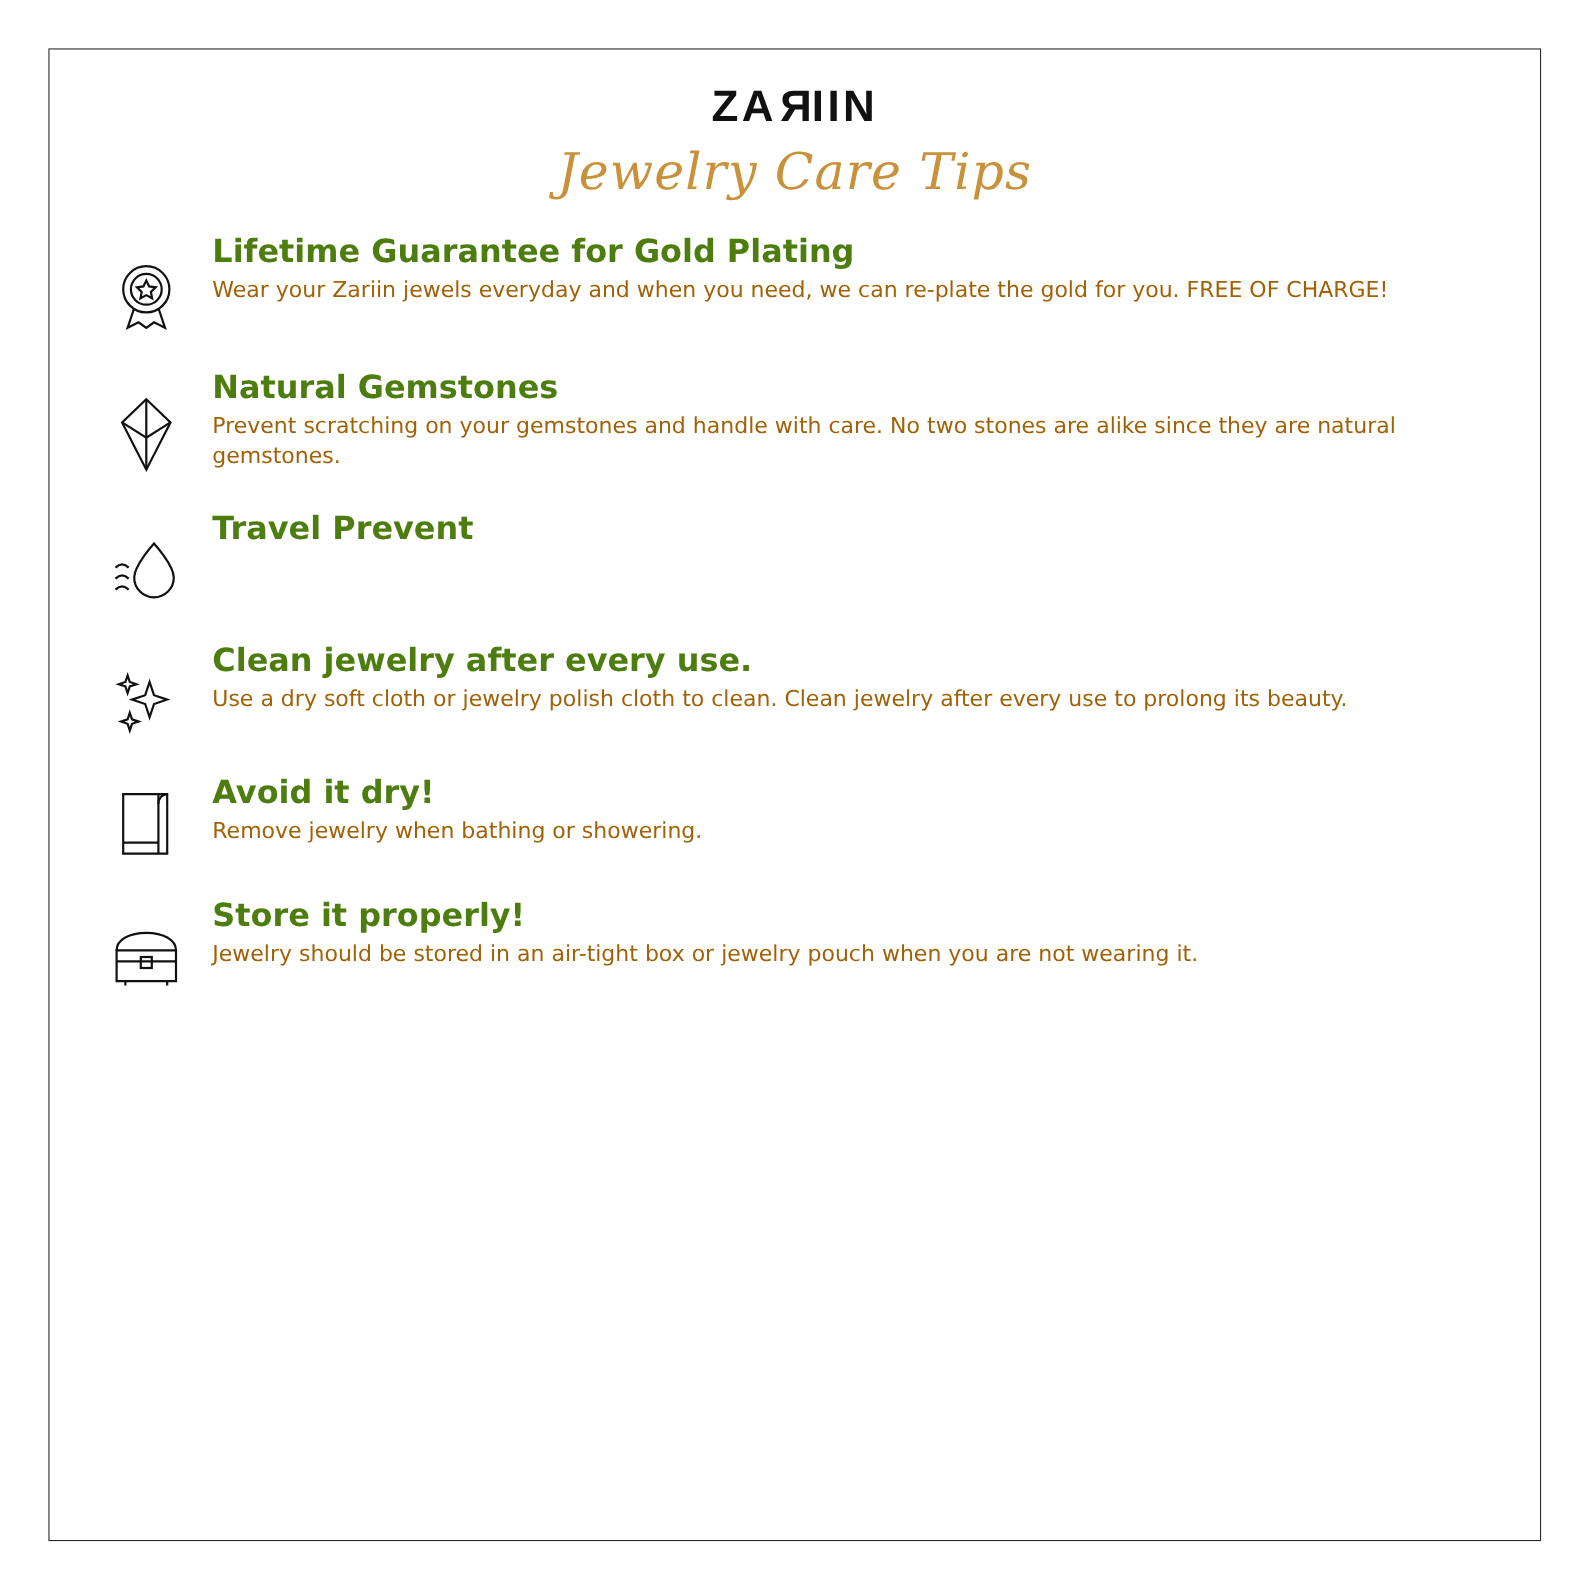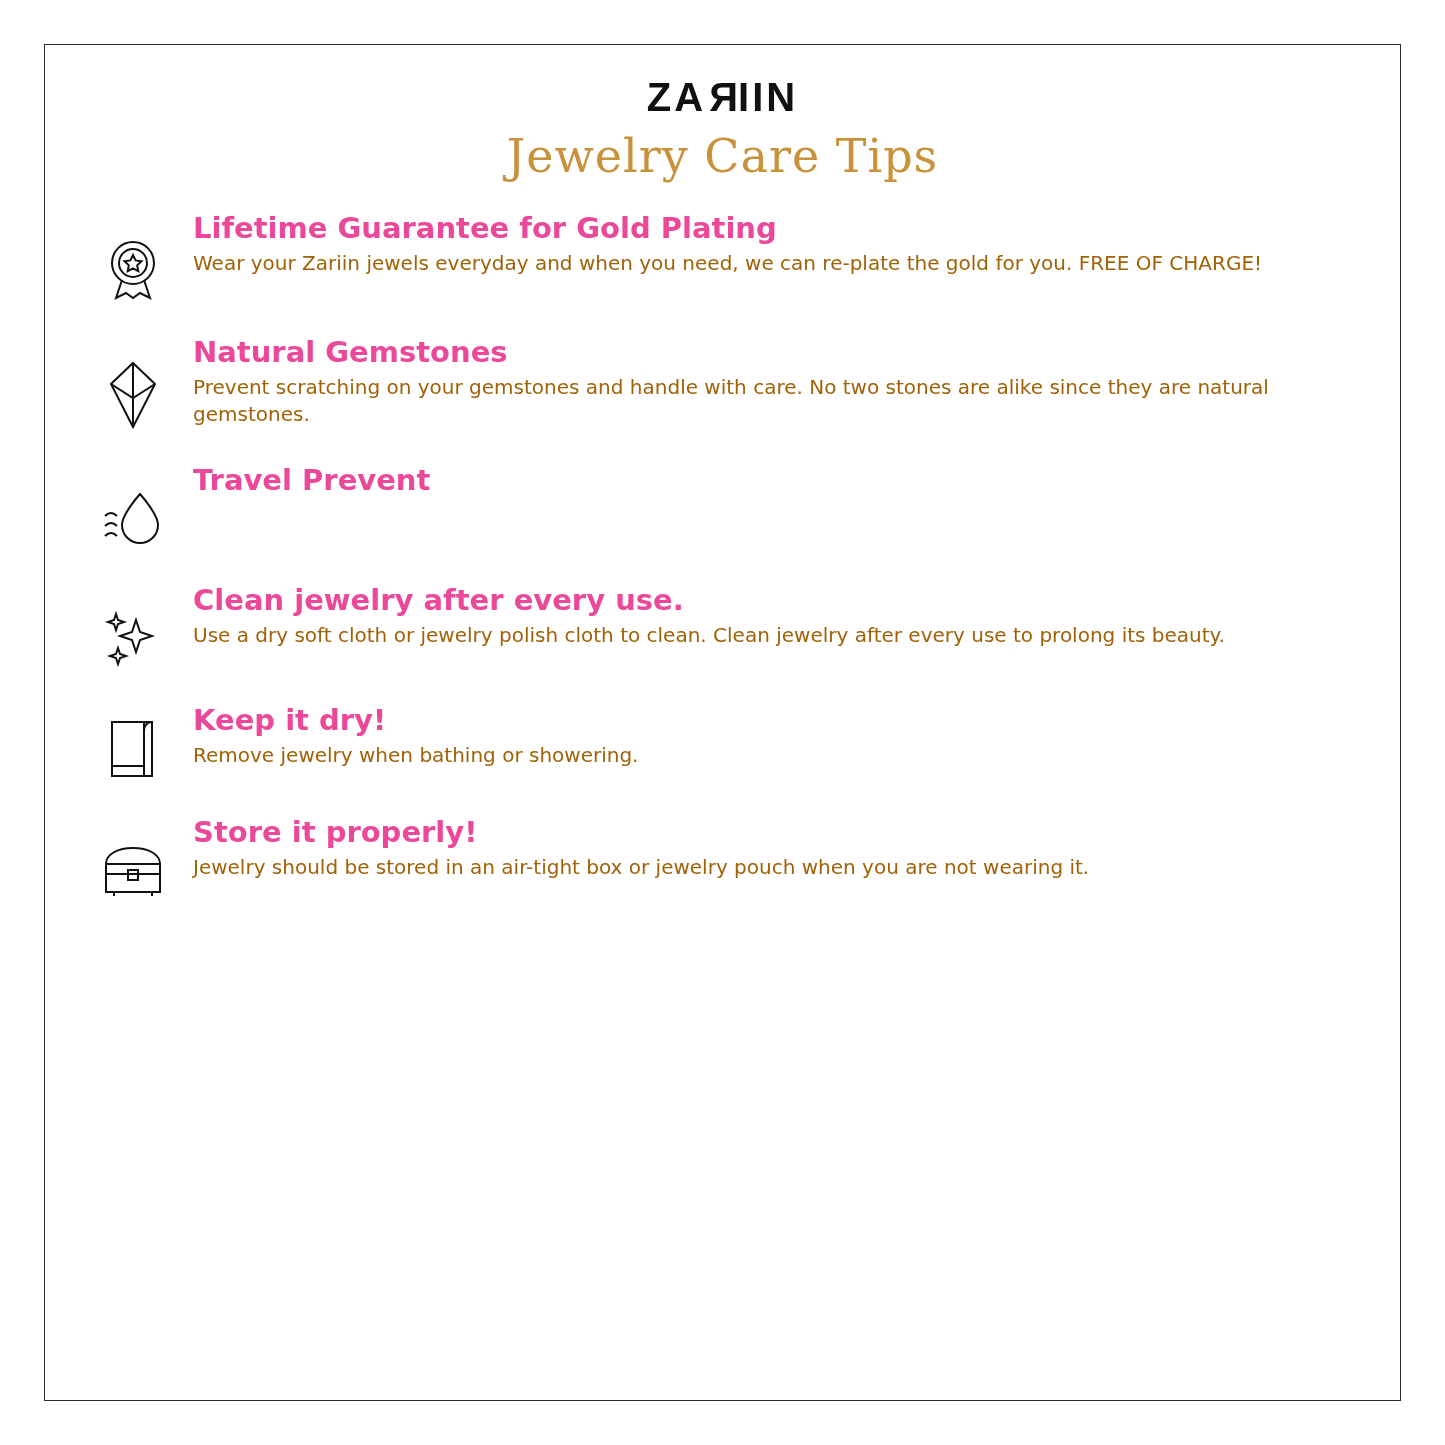--- a/index.html
+++ b/index.html
@@ -35,20 +35,21 @@
     line-height: 1;
   }
   .brand .flip {
     display: inline-block;
     transform: scaleX(-1);
   }
   .subtitle {
     text-align: center;
     margin-top: 14px;
     font-family: "DejaVu Serif", "Liberation Serif", serif;
+    font-style: italic;
     font-size: 46px;
     color: #c8913a;
     letter-spacing: 1px;
     line-height: 1.1;
   }
   .tips {
     margin-top: 28px;
     padding: 0 28px 0 28px;
   }
   .tip {
@@ -69,21 +70,21 @@
     display: block;
   }
   .text-col {
     flex: 1;
     padding-right: 20px;
   }
   .tip-title {
     font-family: "DejaVu Sans", "Liberation Sans", sans-serif;
     font-weight: 700;
     font-size: 29px;
-    color: #ec4899;
+    color: #4d7c0f;
     line-height: 1.25;
     margin: 0 0 4px 0;
   }
   .tip-body {
     font-family: "DejaVu Sans", "Liberation Sans", sans-serif;
     font-weight: 400;
     font-size: 20px;
     color: #a16207;
     line-height: 1.36;
     margin: 0;
@@ -163,21 +164,21 @@
     <div class="tip compact">
       <div class="icon-col">
         <svg width="58" height="66" viewBox="0 0 58 66" fill="none" stroke="#111" stroke-width="2">
           <path d="M8 6h40v54H8z"></path>
           <path d="M40 6v54"></path>
           <path d="M48 6c-5 0-8 4-8 9"></path>
           <path d="M8 50h32"></path>
         </svg>
       </div>
       <div class="text-col">
-        <p class="tip-title">Keep it dry!</p>
+        <p class="tip-title">Avoid it dry!</p>
         <p class="tip-body">Remove jewelry when bathing or showering.</p>
       </div>
     </div>
 
     <div class="tip">
       <div class="icon-col">
         <svg width="66" height="58" viewBox="0 0 66 58" fill="none" stroke="#111" stroke-width="2">
           <path d="M6 24h54v28H6z"></path>
           <path d="M6 24c0-10 12-16 27-16s27 6 27 16"></path>
           <path d="M6 34h54"></path>

